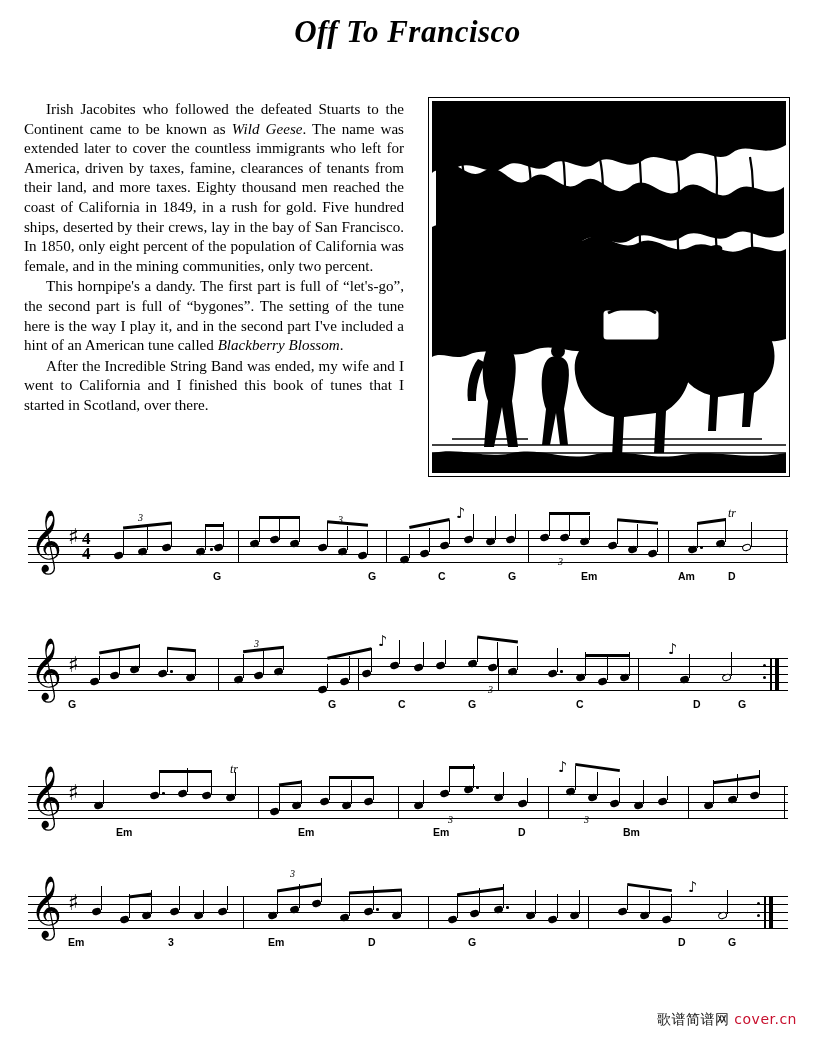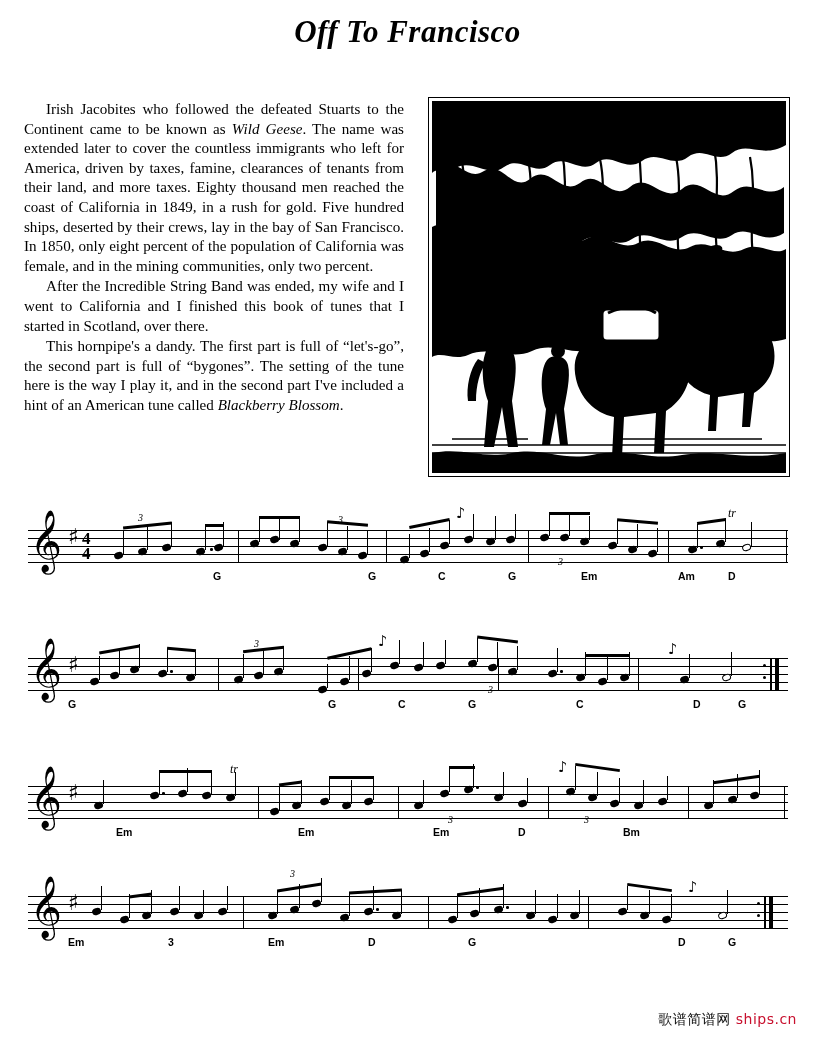--- a/index.html
+++ b/index.html
@@ -209,24 +209,24 @@
 <body>
 
 <div class="page">
 
   <div class="title">Off To Francisco</div>
 
   <div class="text-col">
     <p>
       <span>Irish Jacobites who followed the defeated Stuarts to the Continent came to be known as <span class="it">Wild Geese</span>. The name was extended later to cover the countless immigrants who left for America, driven by taxes, famine, clearances of tenants from their land, and more taxes. Eighty thousand men reached the coast of California in 1849, in a rush for gold. Five hundred ships, deserted by their crews, lay in the bay of San Francisco. In 1850, only eight percent of the population of California was female, and in the mining communities, only two percent.</span>
     </p>
-    <p>After the Incredible String Band was ended, my wife and I went to California and I finished this book of tunes that I started in Scotland, over there.</p>
     <p>
       <span>This hornpipe's a dandy. The first part is full of “let's-go”, the second part is full of “bygones”. The setting of the tune here is the way I play it, and in the second part I've included a hint of an American tune called <span class="it">Blackberry Blossom</span>.</span>
     </p>
+    <p>After the Incredible String Band was ended, my wife and I went to California and I finished this book of tunes that I started in Scotland, over there.</p>
   </div>
 
   <div class="illus-frame">
     <div class="illus-inner">
       <svg width="354" height="372" viewBox="0 0 354 372" xmlns="http://www.w3.org/2000/svg">
         <rect x="0" y="0" width="354" height="372" fill="#ffffff"></rect>
 
         <g fill="#000">
           <path d="M0,0 H354 V44 C330,58 316,40 300,52 C284,64 272,44 256,56 C240,68 226,48 210,60 C192,72 180,50 164,62 C148,74 134,52 118,64 C102,76 88,54 72,66 C56,78 40,56 22,68 C14,74 6,66 0,72 Z"></path>
           <path d="M4,66 C24,52 34,82 52,70 C70,58 80,92 98,78 C118,62 128,96 148,82 C168,66 178,102 198,86 C218,70 230,104 250,88 C270,72 282,106 302,90 C320,76 334,100 352,86 L352,132 C330,146 318,122 300,134 C282,146 268,124 250,136 C232,148 218,126 200,138 C182,150 168,128 150,140 C132,152 118,130 100,142 C82,154 68,132 50,144 C34,154 18,138 4,148 Z"></path>
@@ -677,16 +677,16 @@
     <div class="chord" style="left:140px; top:58px;">3</div>
     <div class="chord" style="left:240px; top:58px;">Em</div>
     <div class="chord" style="left:340px; top:58px;">D</div>
     <div class="chord" style="left:440px; top:58px;">G</div>
     <div class="chord" style="left:650px; top:58px;">D</div>
     <div class="chord" style="left:700px; top:58px;">G</div>
   </div>
 
   <div class="watermark">
     <span>歌谱简谱网</span>
-    <span class="red">ships.cn</span>
+    <span class="red">cover.cn</span>
   </div>
 
 </div>
 
 </body></html>

